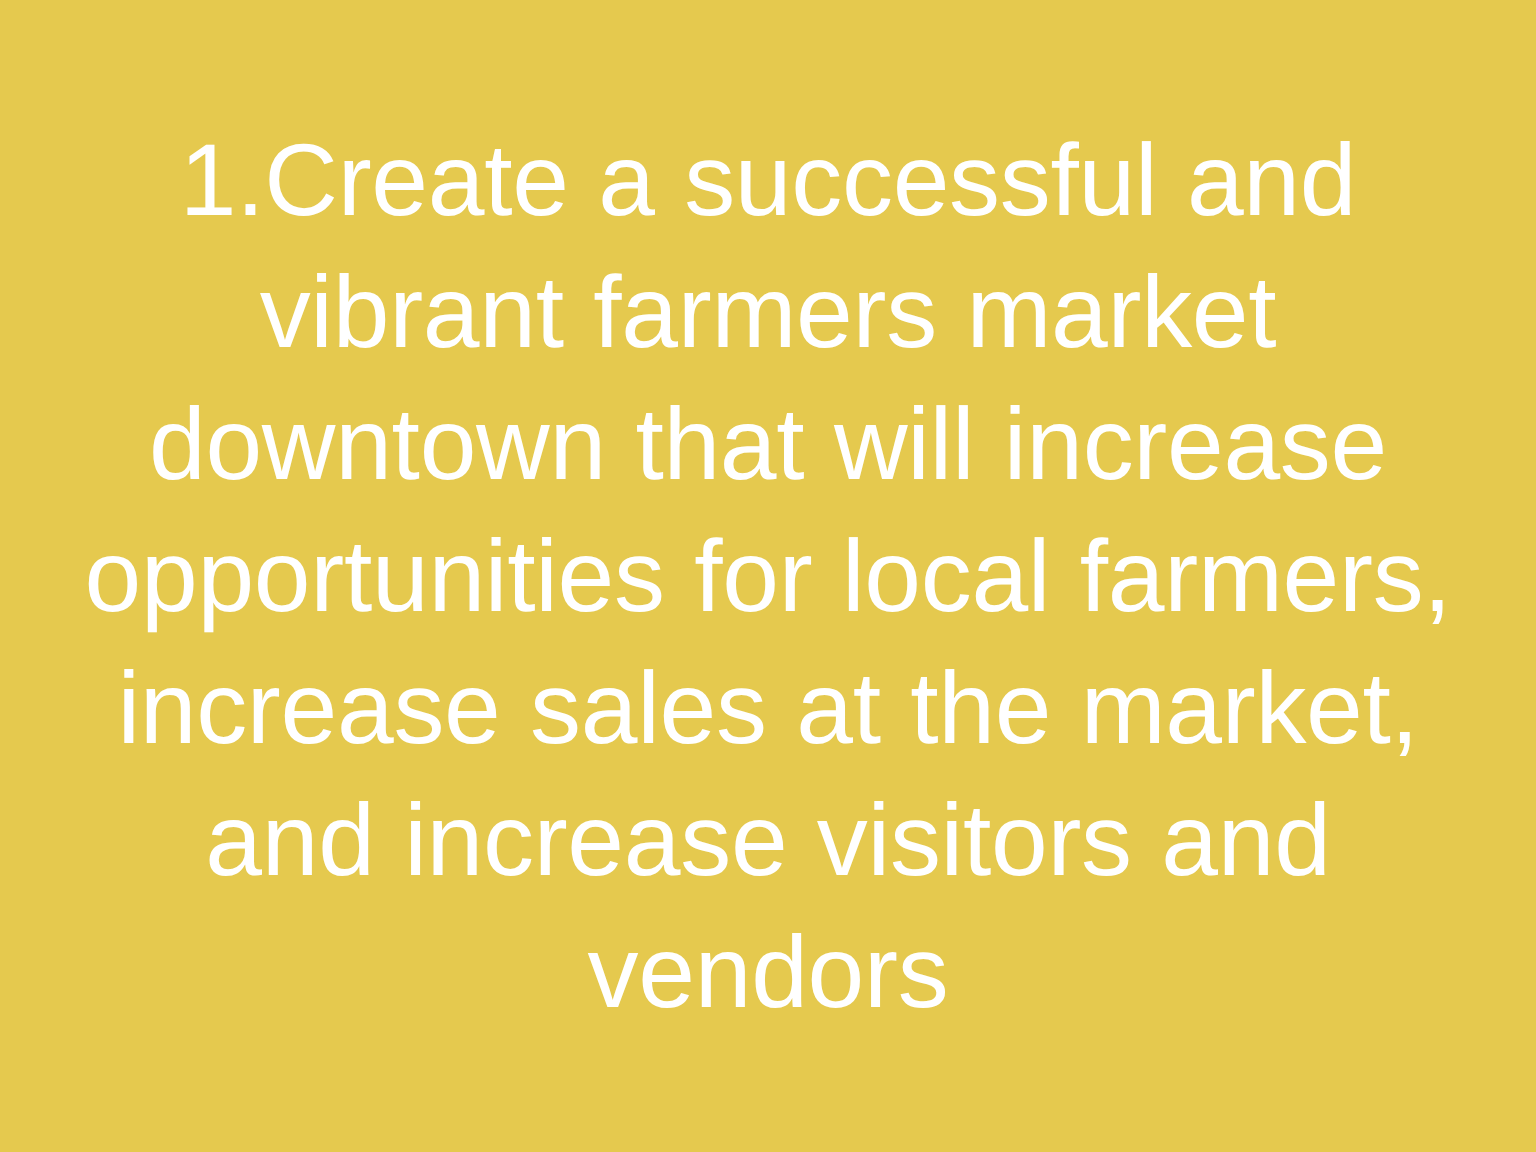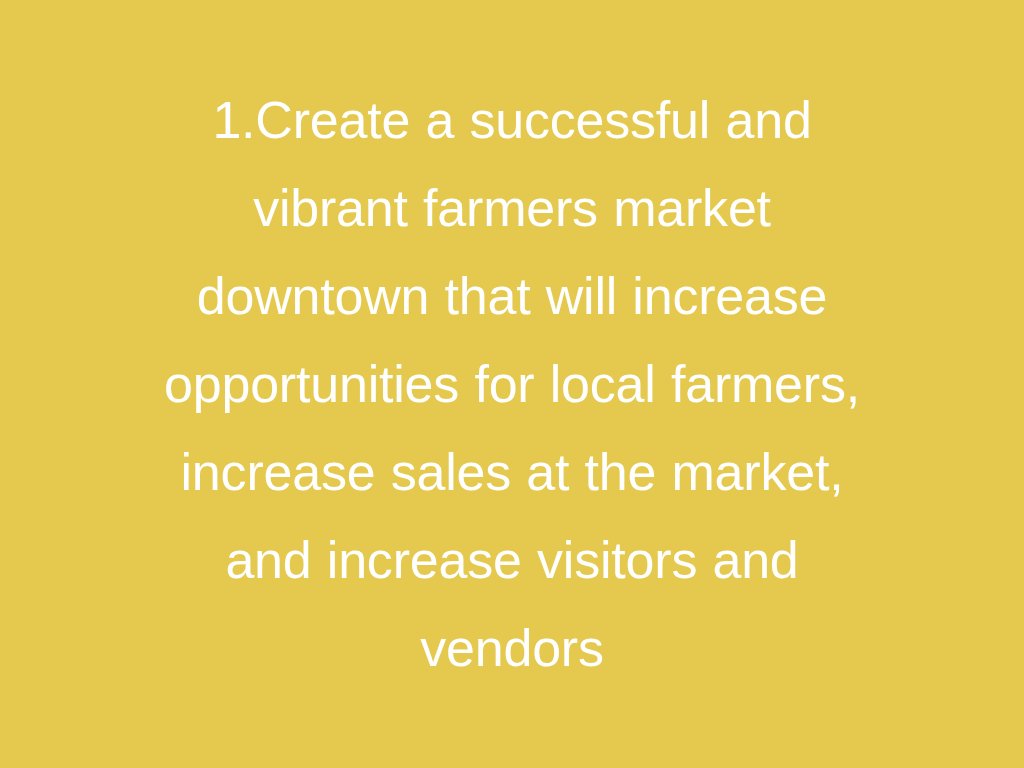--- a/index.html
+++ b/index.html
@@ -27,21 +27,21 @@
     width: 100%;
     padding: 0 8px;
     box-sizing: border-box;
     text-align: center;
   }
   .headline {
     margin: 0;
     padding: 0;
     font-family: "Liberation Sans", "DejaVu Sans", sans-serif;
     font-weight: 400;
-    font-size: 52px;
+    font-size: 68px;
     line-height: 88px;
     letter-spacing: -0.2px;
     word-spacing: 1px;
     text-align: center;
     white-space: pre-line;
     -webkit-font-smoothing: antialiased;
   }
 </style>
 </head>
 <body>

